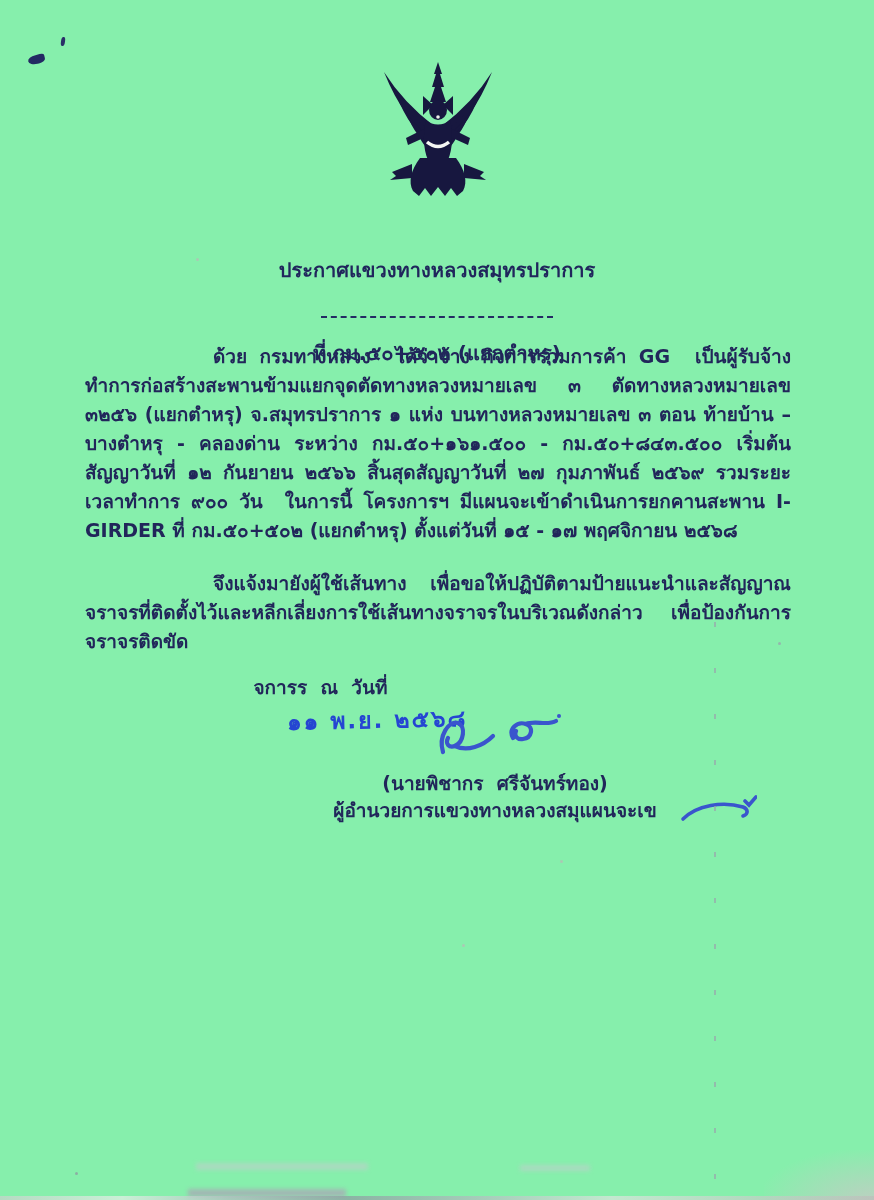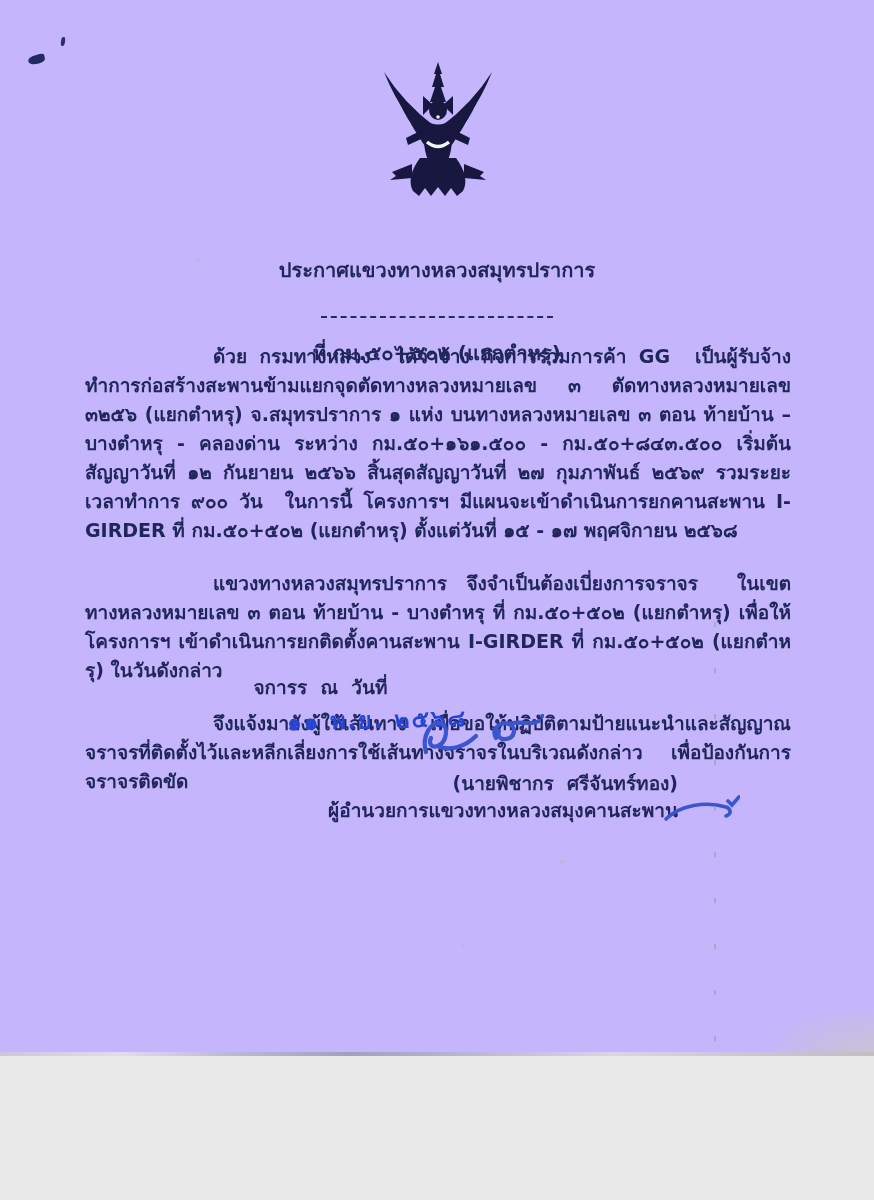--- a/index.html
+++ b/index.html
@@ -4,23 +4,23 @@
 <style>
   html, body {
     margin: 0;
     padding: 0;
     background: #e8e8e8;
     font-family: "DejaVu Sans", "Liberation Sans", sans-serif;
   }
   .page {
     position: relative;
     width: 874px;
-    height: 1056px;
+    height: 1200px;
     margin: 0 auto;
-    background: #c4b5fd;
+    background: #86efac;
     overflow: hidden;
     color: #20265c;
   }
   
   .emblem {
     position: absolute;
     left: 374px;
     top: 60px;
     width: 128px;
     height: 138px;
@@ -78,24 +78,24 @@
     margin-left: 34px;
     font-size: 23px;
     font-weight: bold;
     letter-spacing: 2px;
     color: #2545d2;
     transform: rotate(-1.2deg);
   }
   
   .sig-block {
     position: absolute;
-    left: 278px;
+    left: 295px;
     top: 712px;
     width: 400px;
-    text-align: right;
+    text-align: center;
   }
   .sig-svg { display: block; margin: 0 auto 6px 140px; }
   .signer-name {
     font-size: 19px;
     font-weight: bold;
     line-height: 27px;
     white-space: pre-wrap;
     color: #21265a;
   }
   .signer-title {
@@ -191,42 +191,41 @@
   </div>
 
   <div class="header">
     <div>ประกาศแขวงทางหลวงสมุทรปราการ</div>
     <div>ที่ กม.๕๐+๕๐๒ (แยกตำหรุ)</div>
   </div>
   <div class="divider"></div>
 
   <div class="body-text">
     <p>ด้วย กรมทางหลวง  ได้ว่าจ้าง กิจการร่วมการค้า GG  เป็นผู้รับจ้าง  ทำการก่อสร้างสะพานข้ามแยกจุดตัดทางหลวงหมายเลข ๓ ตัดทางหลวงหมายเลข ๓๒๕๖ (แยกตำหรุ) จ.สมุทรปราการ ๑ แห่ง บนทางหลวงหมายเลข ๓ ตอน ท้ายบ้าน – บางตำหรุ - คลองด่าน ระหว่าง กม.๕๐+๑๖๑.๕๐๐ - กม.๕๐+๘๔๓.๕๐๐ เริ่มต้นสัญญาวันที่ ๑๒ กันยายน ๒๕๖๖ สิ้นสุดสัญญาวันที่ ๒๗ กุมภาพันธ์ ๒๕๖๙ รวมระยะเวลาทำการ ๙๐๐ วัน  ในการนี้ โครงการฯ มีแผนจะเข้าดำเนินการยกคานสะพาน I-GIRDER ที่ กม.๕๐+๕๐๒ (แยกตำหรุ) ตั้งแต่วันที่ ๑๕ - ๑๗ พฤศจิกายน ๒๕๖๘</p>
-    <p>แขวงทางหลวงสมุทรปราการ จึงจำเป็นต้องเบี่ยงการจราจร  ในเขตทางหลวงหมายเลข ๓ ตอน ท้ายบ้าน - บางตำหรุ ที่ กม.๕๐+๕๐๒ (แยกตำหรุ) เพื่อให้ โครงการฯ เข้าดำเนินการยกติดตั้งคานสะพาน I-GIRDER ที่ กม.๕๐+๕๐๒ (แยกตำหรุ) ในวันดังกล่าว</p>
     <p>จึงแจ้งมายังผู้ใช้เส้นทาง เพื่อขอให้ปฏิบัติตามป้ายแนะนำและสัญญาณจราจรที่ติดตั้งไว้และหลีกเลี่ยงการใช้เส้นทางจราจรในบริเวณดังกล่าว เพื่อป้องกันการจราจรติดขัด</p>
   </div>
 
   <div class="announce-row">
     <span>จการร  ณ  วันที่</span>
     <span class="stamp-date">๑๑ พ.ย. ๒๕๖๘</span>
   </div>
 
   <div class="sig-block">
     <svg class="sig-svg" width="130" height="52" viewBox="0 0 130 52">
       <g stroke="#3a55cd" stroke-width="4.2" fill="none" stroke-linecap="round" stroke-linejoin="round">
         <path d="M8,40 C3,24 14,8 23,11 C31,14 29,30 20,34 C14,36 10,32 13,26"></path>
         <path d="M20,34 C32,40 48,34 58,24"></path>
         <path d="M78,26 C73,17 82,9 91,12 C99,15 97,26 88,27 C82,28 79,24 81,19"></path>
         <path d="M91,12 C100,8 112,14 121,9"></path>
       </g>
       <circle cx="124" cy="4" r="2" fill="#3a55cd"></circle>
     </svg>
     <div class="signer-name">(นายพิชากร  ศรีจันทร์ทอง)</div>
     <div class="signer-title">
-      <span>ผู้อำนวยการแขวงทางหลวงสมุงคานสะพาน</span>
+      <span>ผู้อำนวยการแขวงทางหลวงสมุแผนจะเข</span>
       <svg class="flourish-svg" width="78" height="28" viewBox="0 0 78 28">
         <g stroke="#3a55cd" stroke-width="3.6" fill="none" stroke-linecap="round">
           <path d="M4,24 C18,10 44,6 64,12 C69,14 70,19 64,21"></path>
           <path d="M66,6 L70,10 L77,2"></path>
         </g>
       </svg>
     </div>
   </div>
 
   <div class="ink-mark-1"></div>

